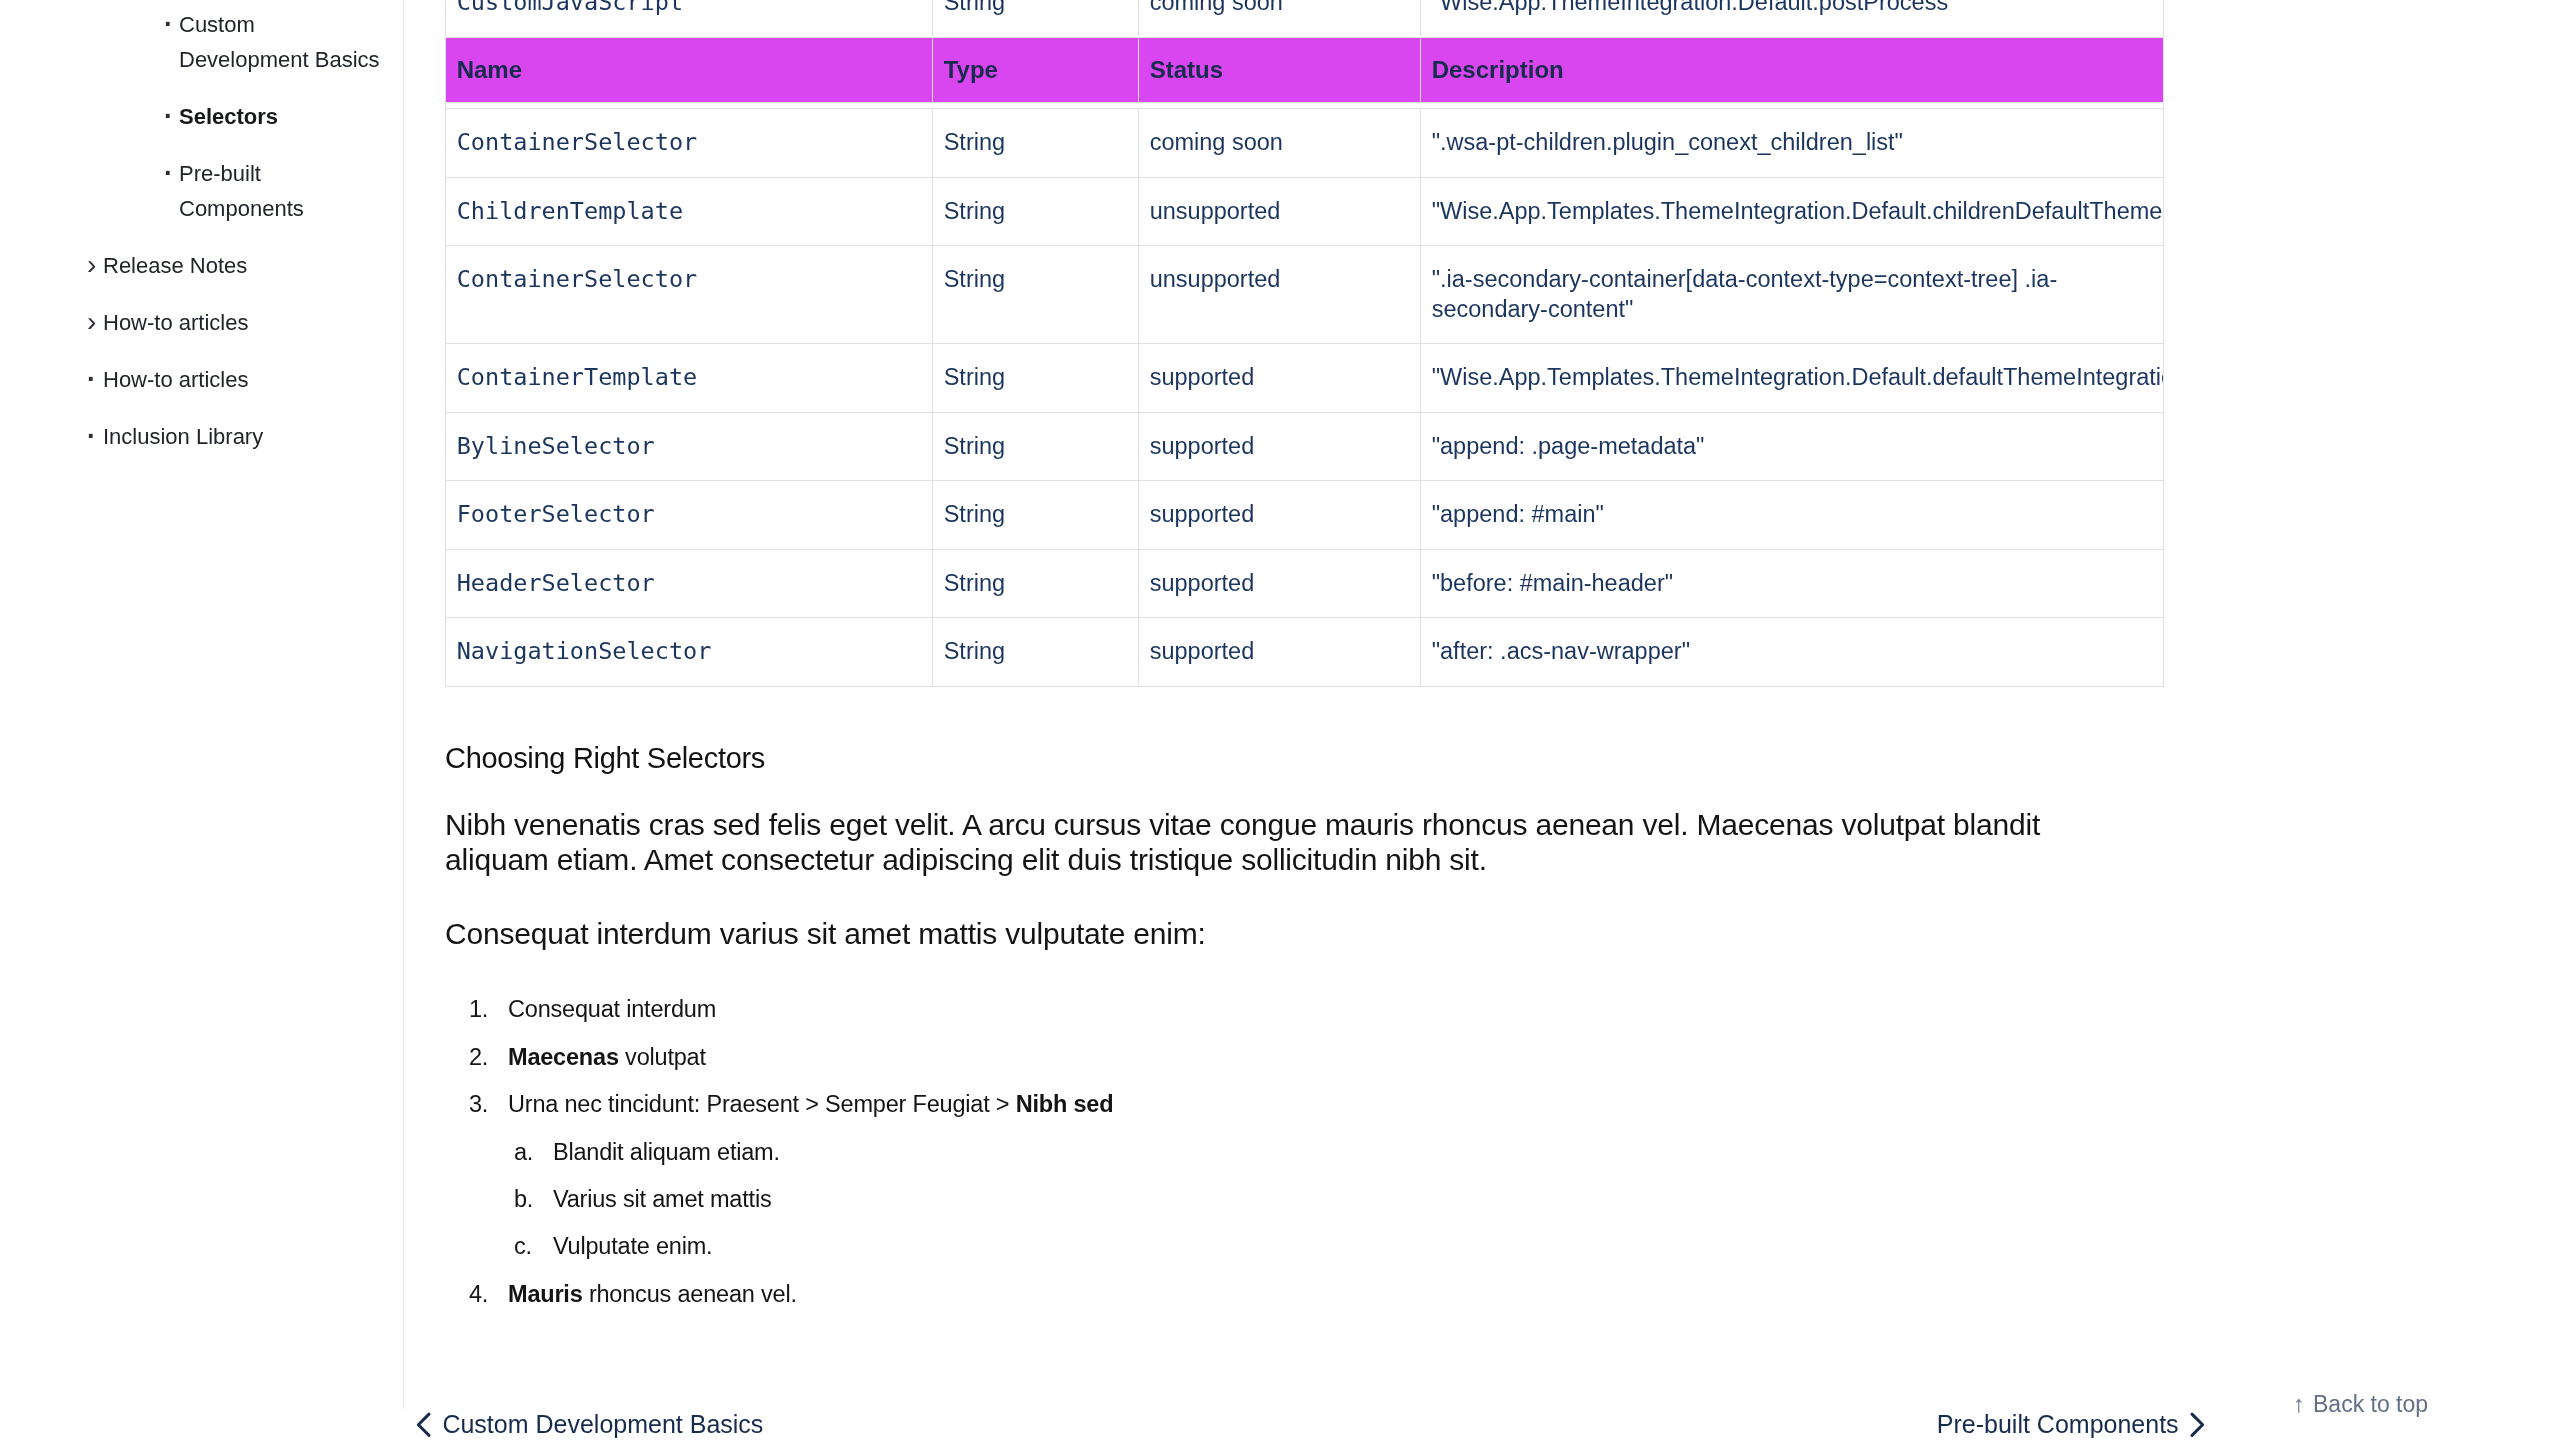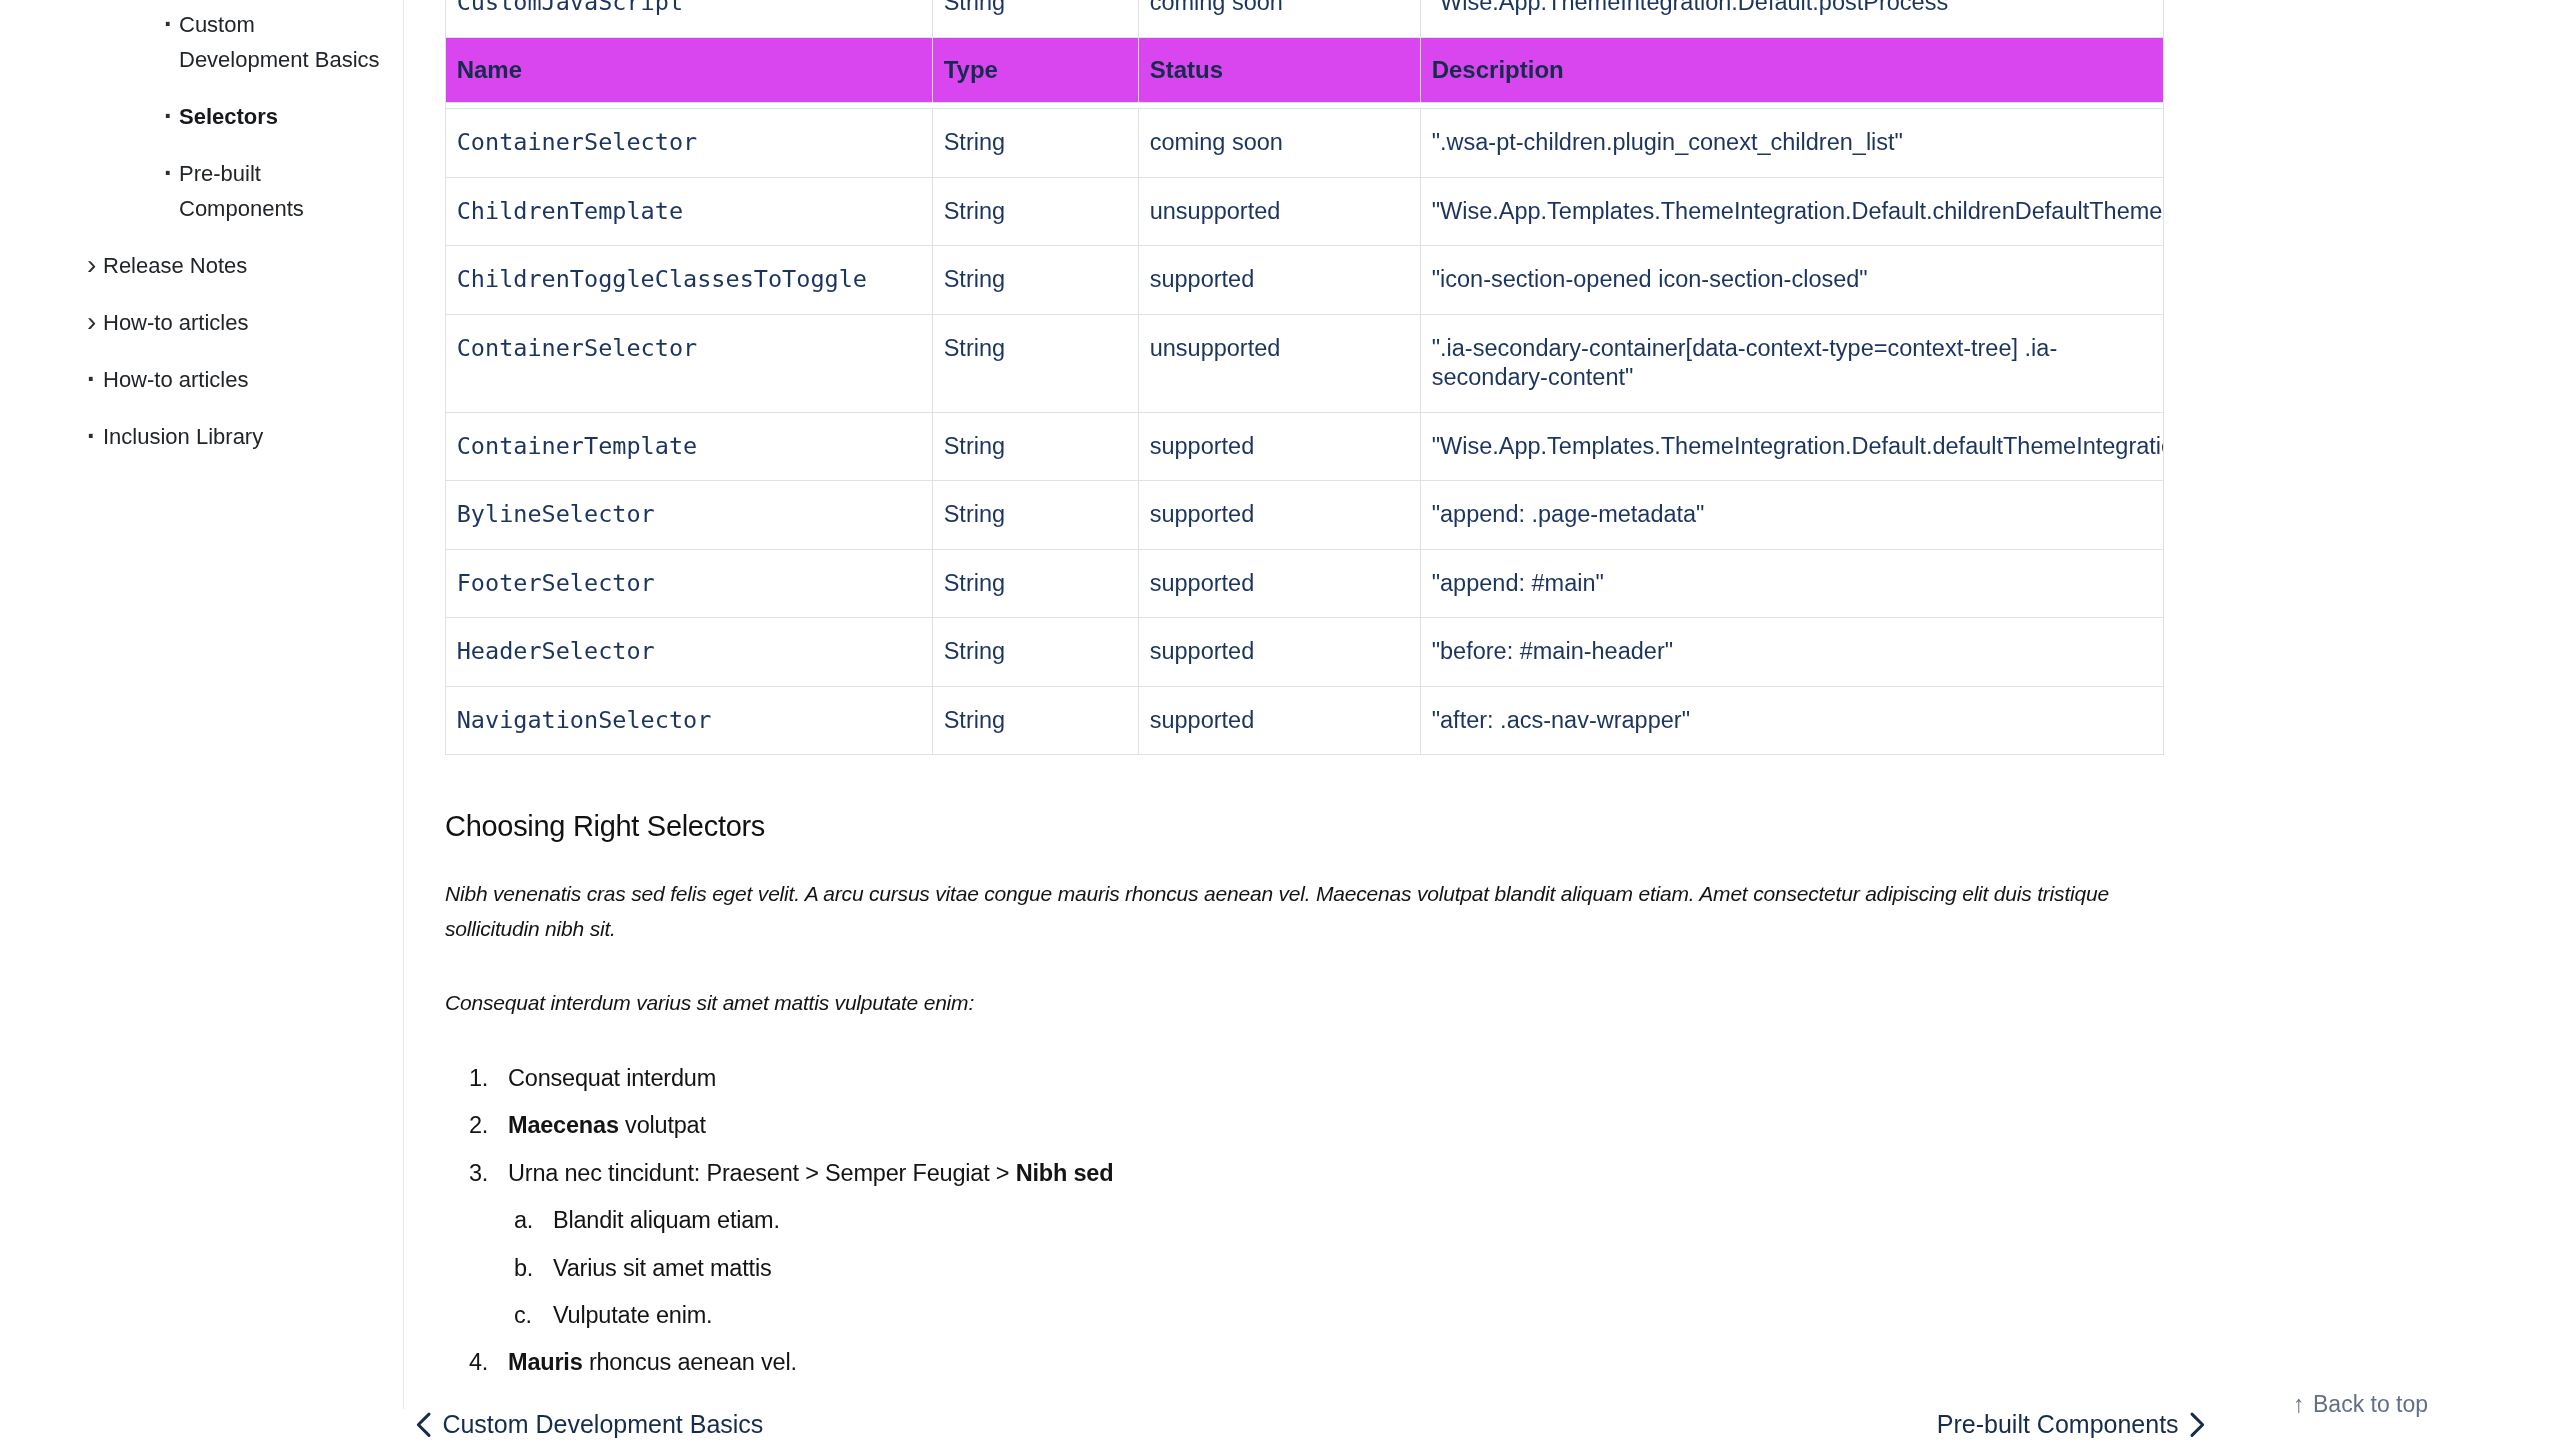--- a/index.html
+++ b/index.html
@@ -38,21 +38,21 @@
   .cell-name { font-family:"DejaVu Sans Mono","Liberation Mono",monospace;
     font-size:22px; color:#1F3D6D; }
   .cell-desc { white-space:nowrap; overflow:hidden; }
   .cell-desc.wrap { white-space:normal; }
   tr.spacer td { padding:0; height:6.7px; border-top:1.3px solid #DEE1E6;
     border-bottom:1.3px solid #DEE1E6; background:#fff; }
 
   
   .article-heading { margin-top:47px; font-size:29px; line-height:48px;
     font-weight:500; color:#121212; letter-spacing:-0.3px; }
-  .para { font-size:21px; line-height:35px; color:#141414; letter-spacing:-0.2px;font-style:italic; }
+  .para { font-size:30px; line-height:35px; color:#141414; letter-spacing:-0.2px; }
   .para.p1 { margin-top:25.5px; width:1705px; }
   .para.p2 { margin-top:39px; }
 
   .olist { margin-top:42px; list-style:none; }
   .oli { position:relative; font-size:23.5px; line-height:32px; color:#141414;
     margin-bottom:15.4px; padding-left:63px; letter-spacing:-0.2px; }
   .oli > .num { position:absolute; left:24px; top:0; }
   .sublist { list-style:none; margin-top:15.4px; }
   .sub-oli { position:relative; font-size:23.5px; line-height:32px; color:#141414;
     margin-bottom:15.4px; padding-left:45px; }
@@ -115,26 +115,20 @@
           <td class="cell-name">ContainerSelector</td>
           <td class="cell-type">String</td>
           <td class="cell-status">coming soon</td>
           <td class="cell-desc">".wsa-pt-children.plugin_conext_children_list"</td>
         </tr>
         <tr>
           <td class="cell-name">ChildrenTemplate</td>
           <td class="cell-type">String</td>
           <td class="cell-status">unsupported</td>
           <td class="cell-desc">"Wise.App.Templates.ThemeIntegration.Default.childrenDefaultTheme"</td>
-        </tr>
-        <tr>
-          <td class="cell-name">ChildrenToggleClassesToToggle</td>
-          <td class="cell-type">String</td>
-          <td class="cell-status">supported</td>
-          <td class="cell-desc">"icon-section-opened icon-section-closed"</td>
         </tr>
         <tr>
           <td class="cell-name">ContainerSelector</td>
           <td class="cell-type">String</td>
           <td class="cell-status">unsupported</td>
           <td class="cell-desc wrap">".ia-secondary-container[data-context-type=context-tree] .ia-secondary-content"</td>
         </tr>
         <tr>
           <td class="cell-name">ContainerTemplate</td>
           <td class="cell-type">String</td>

